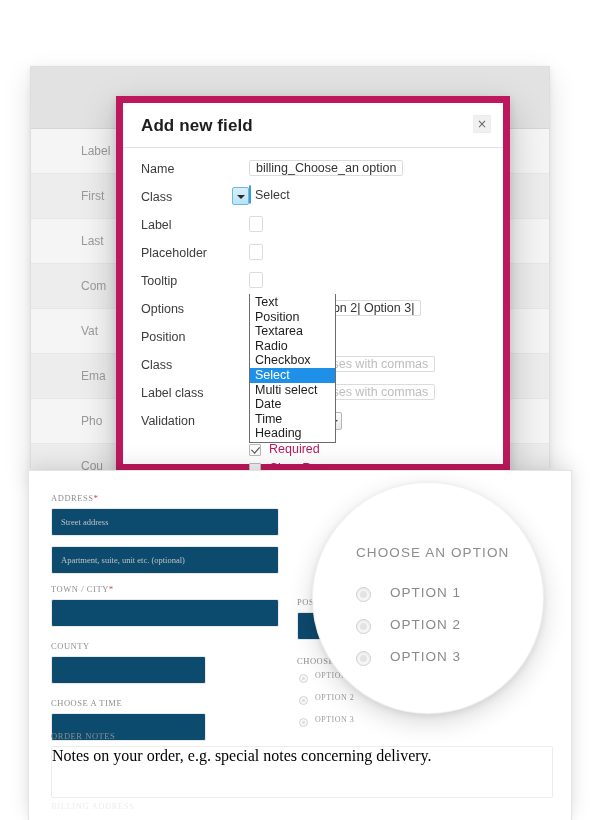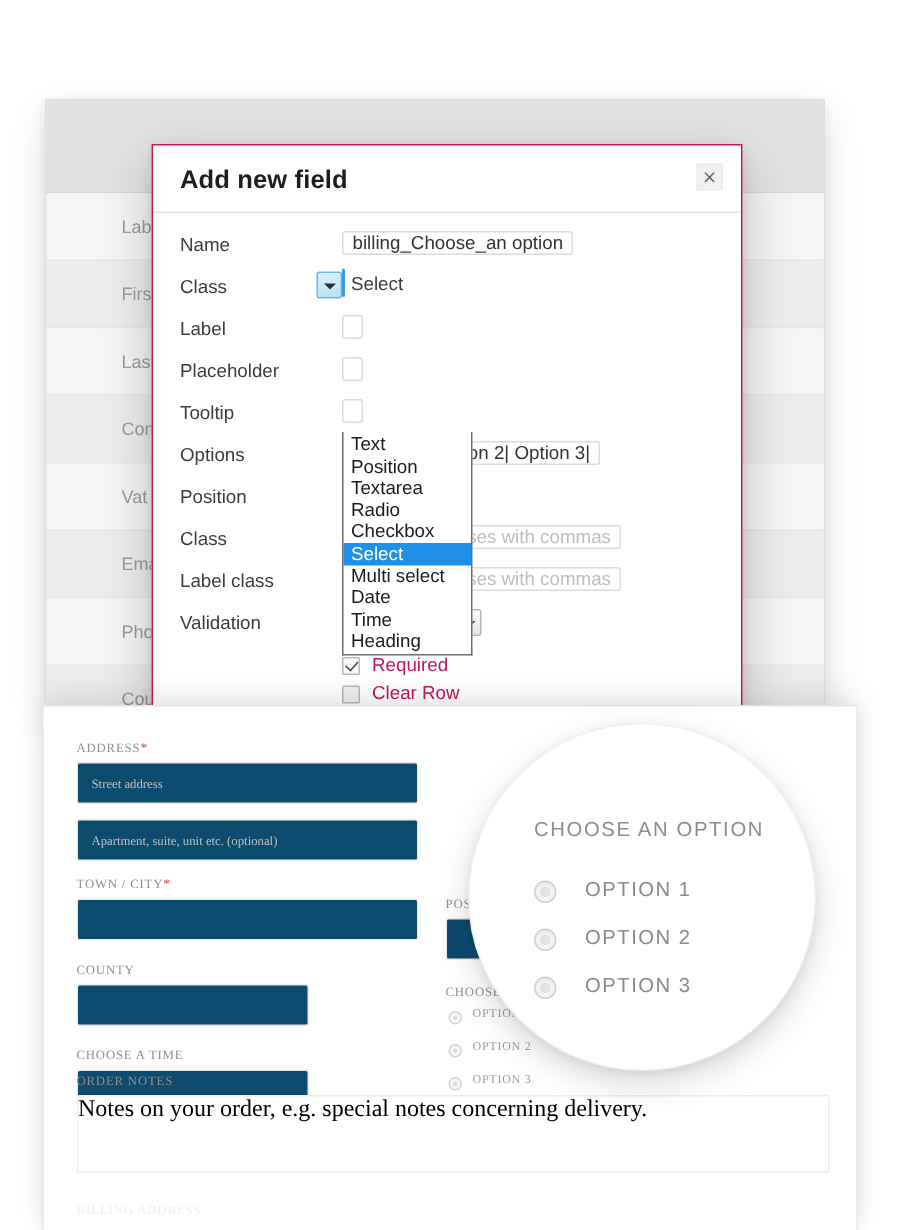--- a/index.html
+++ b/index.html
@@ -58,24 +58,24 @@
     transform: translateY(-50%);
     width: 300px; height: 24px;
     background: #fcfcfc;
     border: 1px solid #e0e0e0;
     border-radius: 2px;
   }
 
   
   #modal {
     position: absolute;
-    left: 101px; top: 96px;
+    left: 116px; top: 96px;
     width: 394px; height: 375px;
     background: #ffffff;
-    border: 1px solid #be185d;
+    border: 7px solid #be185d;
     box-shadow: 0 14px 34px rgba(0,0,0,0.22), 0 3px 9px rgba(0,0,0,0.12);
     text-decoration: underline;
   }
   #modal-header {
     position: relative;
     height: 45px;
     border-bottom: 1px solid #e3e3e3;
   }
   #modal-title {
     position: absolute;
@@ -324,21 +324,21 @@
   .radio-lbl {
     position: absolute;
     left: 18px; top: 0;
     font-size: 8px;
     letter-spacing: .5px;
     color: #9b9b9b;
     text-transform: uppercase;
   }
   #order-notes-wrap {
     position: absolute;
-    left: 22px; top: 244px;
+    left: 22px; top: 260px;
     width: 502px;
   }
   #order-notes-box {
     height: 52px;
     border: 1px solid #ececec;
     background: #fff;
     border-radius: 2px;
     position: relative;
   }
   #order-notes-box .ck-ph { top: 9px; }

